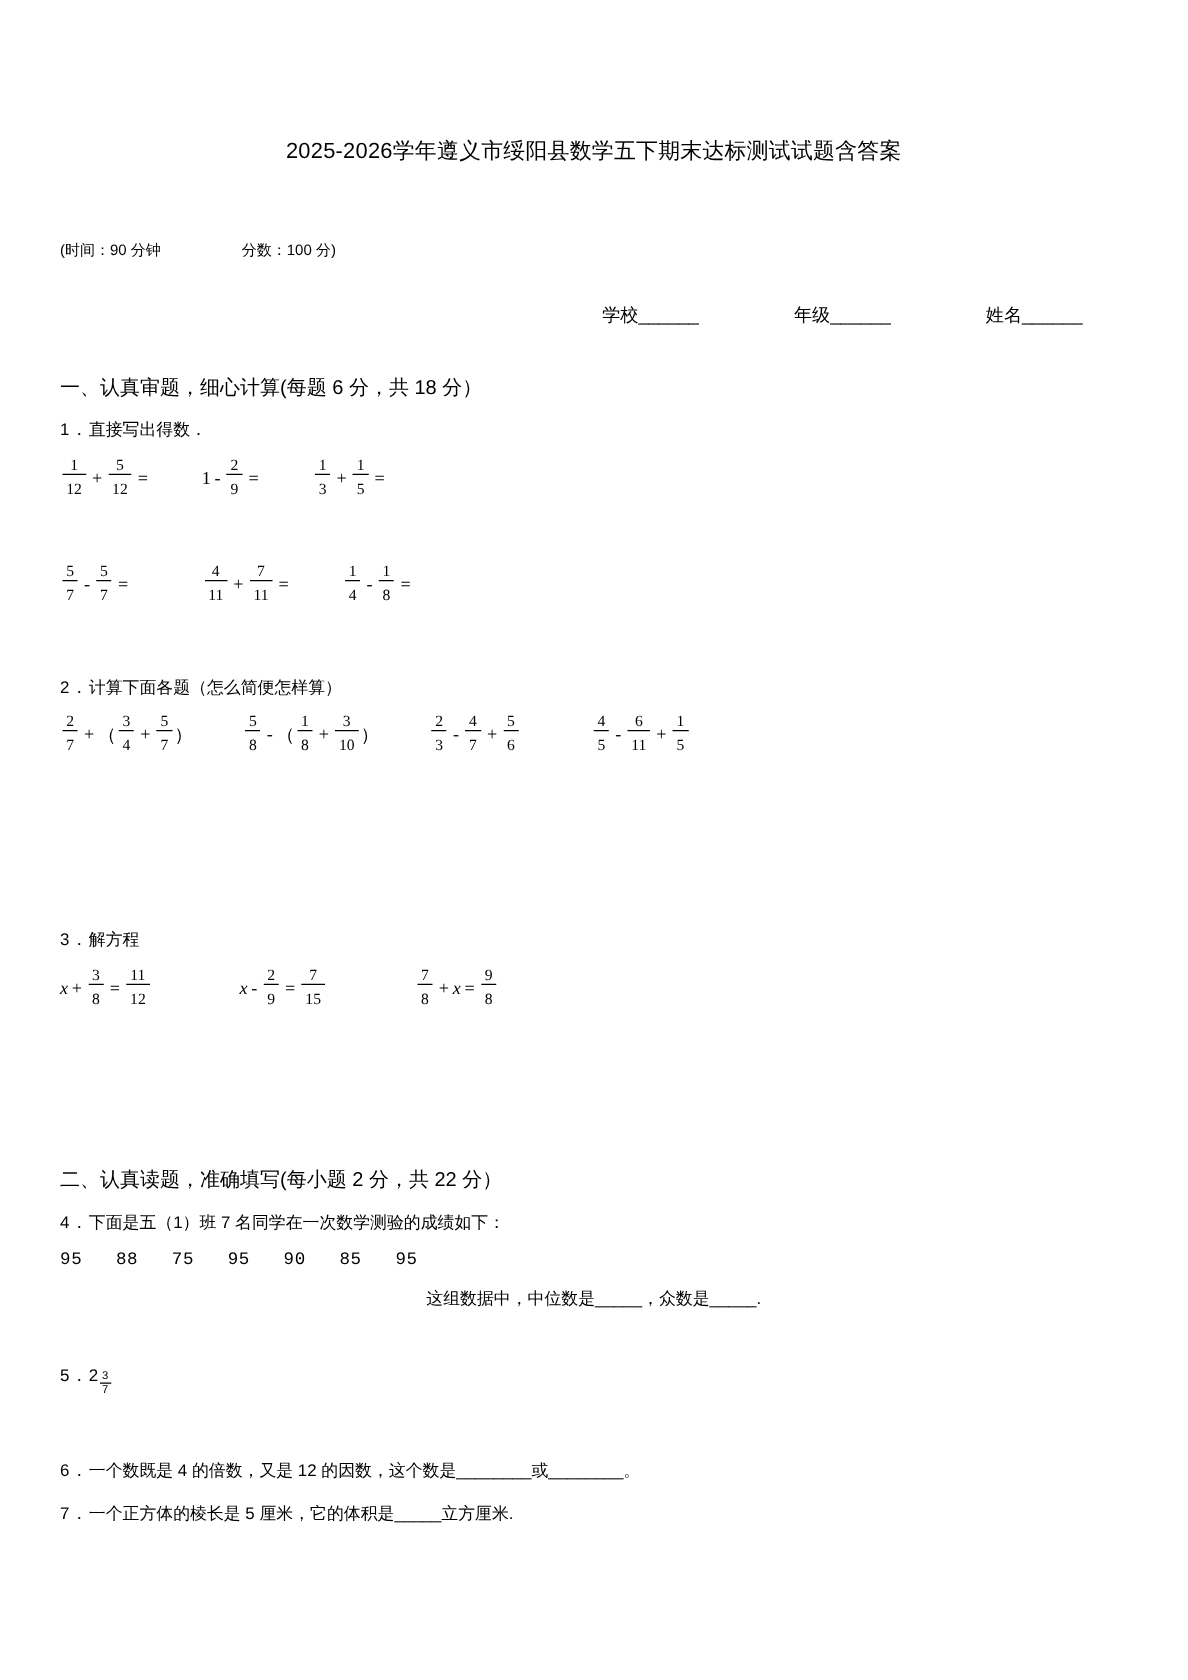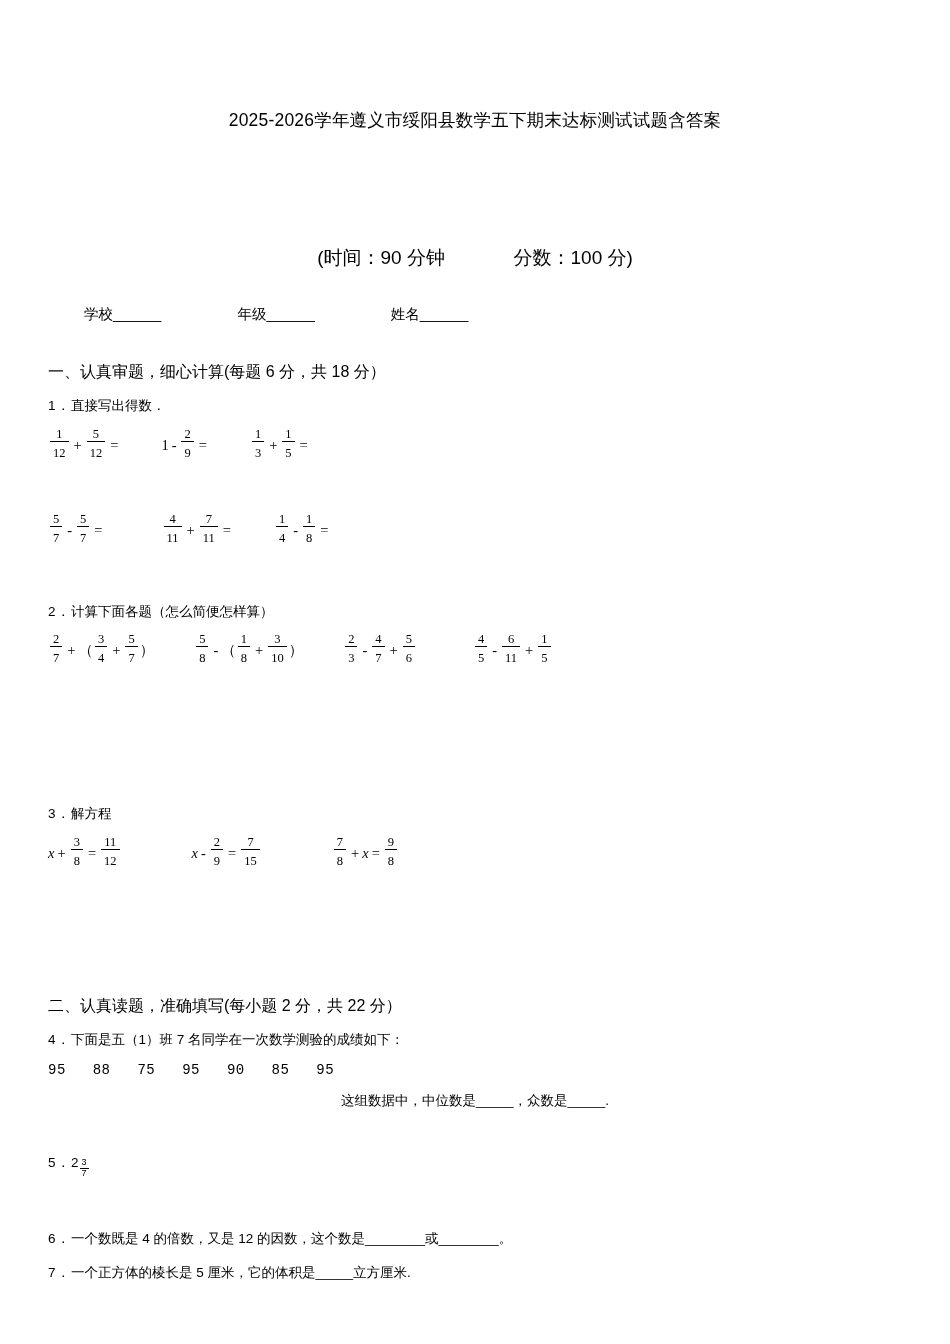--- a/index.html
+++ b/index.html
@@ -23,30 +23,29 @@
     padding: 0 48px;
   }
   .doc-title {
     text-align: center;
     font-size: 17.5px;
     font-weight: normal;
     margin-top: 108px;
     letter-spacing: 0.2px;
   }
   .time-score {
-    text-align: center;
-    font-size: 19px;
-    margin-top: 113px;
+    font-size: 12px;
+    margin-top: 60px;
   }
   .time-score .gap {
     display: inline-block;
     width: 58px;
   }
   .idline {
-    text-align: left;
+    text-align: right;
     font-size: 14.5px;
     margin-top: 34px;
   }
   .idline .field {
     display: inline-block;
     margin: 0 36px;
   }
   .section-head {
     font-size: 16px;
     margin-top: 38px;

